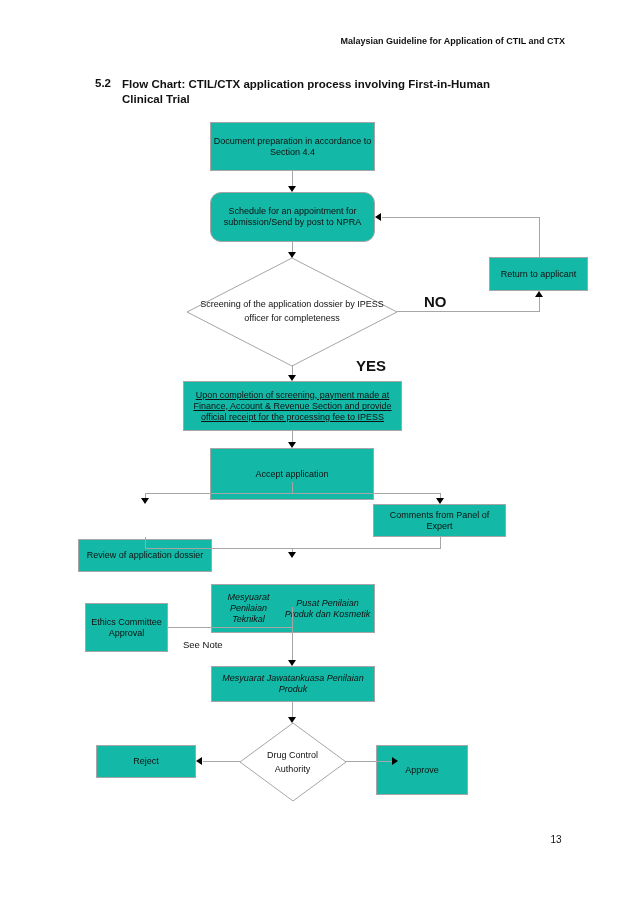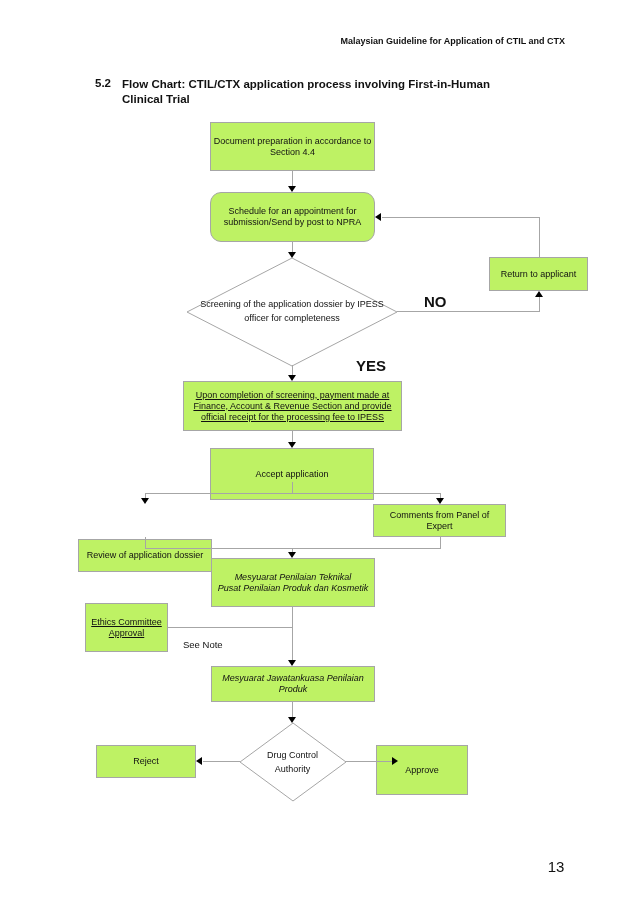--- a/index.html
+++ b/index.html
@@ -6,41 +6,41 @@
   .page{
     position:relative;width:638px;height:902px;background:#ffffff;
     font-family:"Liberation Sans","DejaVu Sans",sans-serif;color:#111111;
     overflow:hidden;
   }
   .hdr{position:absolute;top:36px;right:73px;font-size:9px;font-weight:bold;white-space:nowrap;}
   .secnum{position:absolute;left:95px;top:77px;font-size:11.5px;font-weight:bold;}
   .title{position:absolute;left:122px;top:77px;width:440px;font-size:11.5px;font-weight:bold;line-height:15px;}
   .title div{white-space:nowrap;}
   .node{
-    position:absolute;border:1px solid #a6a6a6;background:#bef264;
+    position:absolute;border:1px solid #a6a6a6;background:#14b8a6;
     display:flex;align-items:center;justify-content:center;text-align:center;
     font-size:9px;line-height:11px;padding:2px;box-sizing:border-box;
   }
   .node.italic, .italic{font-style:italic;}
   .hline,.vline{position:absolute;background:#a6a6a6;}
   .hline{height:1px;}
   .vline{width:1px;}
   .arr{position:absolute;width:0;height:0;}
   .arr.down{border-left:4px solid transparent;border-right:4px solid transparent;border-top:6px solid #000;}
   .arr.up{border-left:4px solid transparent;border-right:4px solid transparent;border-bottom:6px solid #000;}
   .arr.left{border-top:4px solid transparent;border-bottom:4px solid transparent;border-right:6px solid #000;}
   .arr.right{border-top:4px solid transparent;border-bottom:4px solid transparent;border-left:6px solid #000;}
   .lbl{position:absolute;font-size:15px;font-weight:bold;white-space:nowrap;}
   .note{position:absolute;font-size:9.5px;white-space:nowrap;}
   svg.diamond{position:absolute;}
   .dtext{
     position:absolute;display:flex;align-items:center;justify-content:center;
     text-align:center;font-size:9px;line-height:14px;
   }
-  .pagenum{position:absolute;left:546px;top:834px;width:20px;text-align:center;font-size:15px;margin-top:24px;}
+  .pagenum{position:absolute;left:546px;top:834px;width:20px;text-align:center;font-size:10px;}
   .tline{display:block;}
 </style>
 </head>
 <body>
 
 <div class="page">
 
   <div class="hdr">Malaysian Guideline for Application of CTIL and CTX</div>
 
   <div class="secnum">5.2</div>
@@ -61,26 +61,26 @@
   <div class="node" style="left:489px;top:257px;width:99px;height:34px;">Return to applicant</div>
 
   <div class="node" style="left:183px;top:381px;width:219px;height:50px;text-decoration:underline;">Upon completion of screening, payment made at Finance, Account &amp; Revenue Section and provide official receipt for the processing fee to IPESS</div>
 
   <div class="node" style="left:210px;top:448px;width:164px;height:52px;">Accept application</div>
 
   <div class="node" style="left:78px;top:504px;width:134px;height:33px;margin-top:35px;">Review of application dossier</div>
 
   <div class="node" style="left:373px;top:504px;width:133px;height:33px;">Comments from Panel of Expert</div>
 
-  <div class="node italic" style="left:211px;top:558px;width:164px;height:49px;flex-direction:column;">
+  <div class="node italic" style="left:211px;top:584px;width:164px;height:49px;flex-direction:row;">
     <span class="tline">Mesyuarat Penilaian Teknikal</span>
     <span class="tline">Pusat Penilaian Produk dan Kosmetik</span>
   </div>
 
-  <div class="node" style="left:85px;top:603px;width:83px;height:49px;text-decoration:underline;">Ethics Committee Approval</div>
+  <div class="node" style="left:85px;top:603px;width:83px;height:49px;">Ethics Committee Approval</div>
 
   <div class="node italic" style="left:211px;top:666px;width:164px;height:36px;">Mesyuarat Jawatankuasa Penilaian Produk</div>
 
   <svg class="diamond" style="left:239px;top:722px;" width="108" height="80" viewBox="0 0 108 80">
     <polygon points="54,1 107,40 54,79 1,40" fill="#ffffff" stroke="#a6a6a6" stroke-width="1"></polygon>
   </svg>
   <div class="dtext" style="left:240px;top:724px;width:105px;height:75px;flex-direction:column;">
     <span class="tline">Drug Control</span>
     <span class="tline">Authority</span>
   </div>

